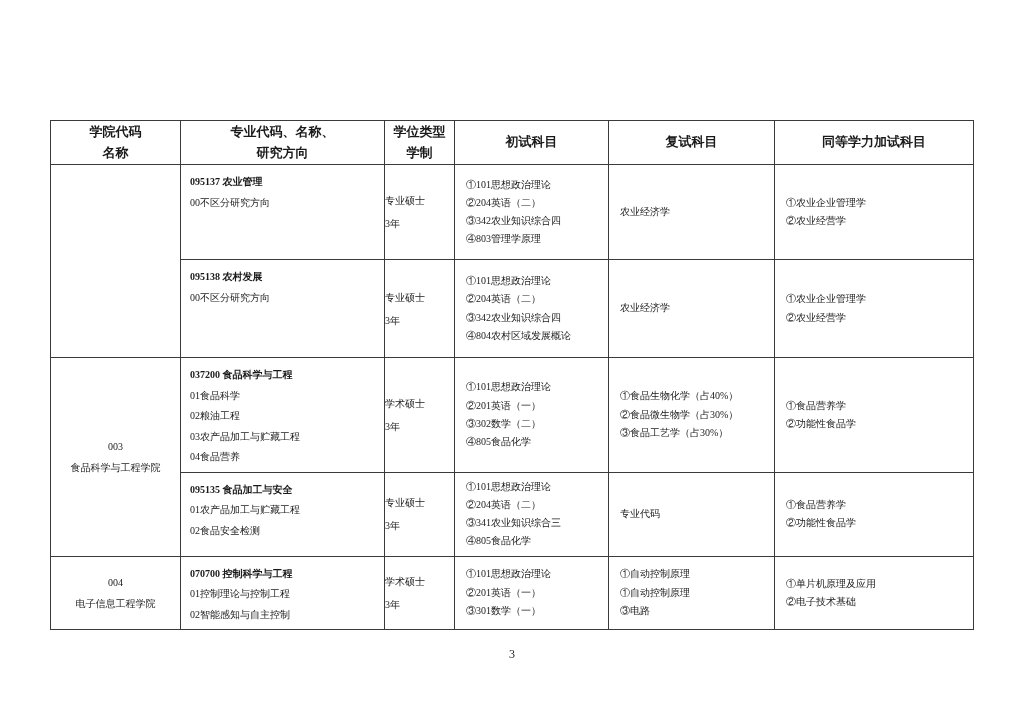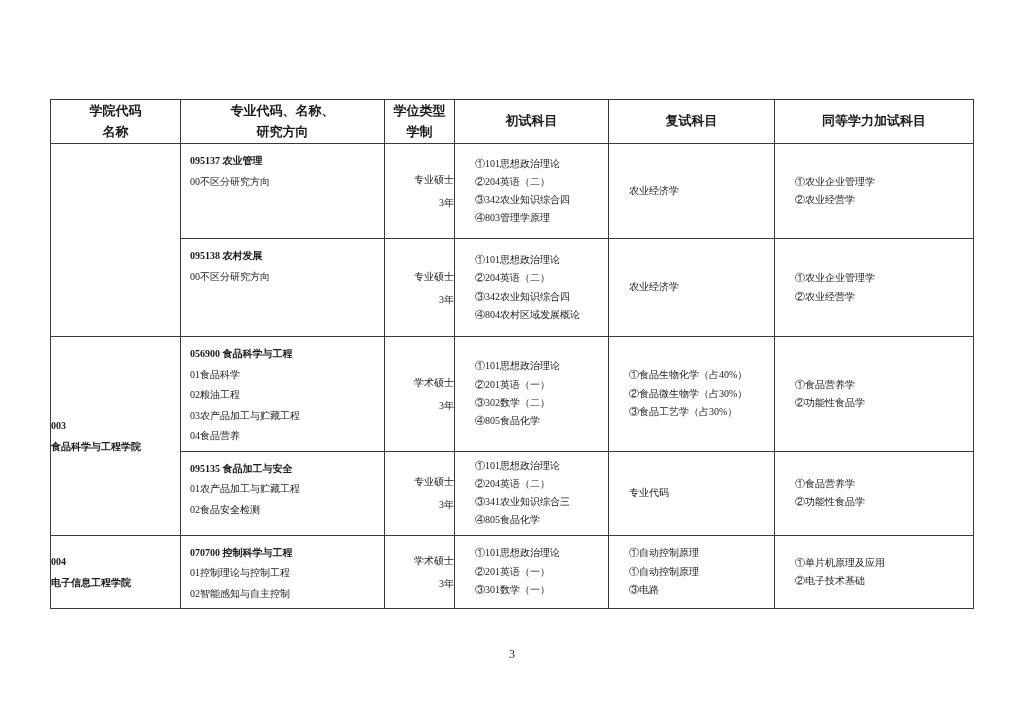--- a/index.html
+++ b/index.html
@@ -4,21 +4,21 @@
 <style>
   * { margin: 0; padding: 0; box-sizing: border-box; }
   html, body { background: #fff; }
   body {
     width: 1024px; height: 723px;
     position: relative;
     font-family: "Liberation Serif", "DejaVu Serif", serif;
     color: #1a1a1a;
     overflow: hidden;
   }
-  .sheet { position: absolute; left: 50px; top: 99px; }
+  .sheet { position: absolute; left: 50px; top: 120px; }
   table.exam-table {
     border-collapse: collapse;
     table-layout: fixed;
     width: 923px;
   }
   .exam-table th, .exam-table td {
     border: 1px solid #3a3a3a;
     font-size: 10px;
     font-weight: normal;
     vertical-align: middle;
@@ -31,32 +31,33 @@
     line-height: 1.55;
     font-size: 13px;
   }
   tr.hdr { height: 44px; }
   tr.r0 { height: 95px; }
   tr.r1 { height: 98px; border-radius: 7px; }
   tr.r2 { height: 112px; }
   tr.r3 { height: 84px; }
   tr.r4 { height: 67px; }
   td.college {
-    font-weight: bold;
+    text-align: center;
+    font-weight: normal;
     line-height: 2.1;
     vertical-align: middle;
   }
   td.prog {
     vertical-align: top;
     padding: 7px 6px 4px 9px;
   }
   .prog-title { font-weight: bold; line-height: 2.05; }
   .dir-line { line-height: 2.05; }
-  td.degree { text-align: right; line-height: 2.3; }
-  td.subjects { padding: 3px 4px 3px 20px; }
+  td.degree { text-align: left; line-height: 2.3; }
+  td.subjects { padding: 3px 4px 3px 11px; }
   td.subjects div { line-height: 1.82; }
   .pageno {
     position: absolute;
     left: 0; top: 647px;
     width: 1024px;
     text-align: center;
     font-size: 12px;
     color: #222;
   }
 </style>
@@ -137,21 +138,21 @@
         <div>②农业经营学</div>
       </td>
     </tr>
 
     <tr class="r2">
       <td class="college" rowspan="2">
         <div>003</div>
         <div>食品科学与工程学院</div>
       </td>
       <td class="prog">
-        <div class="prog-title">056900 食品科学与工程</div>
+        <div class="prog-title">037200 食品科学与工程</div>
         <div class="dir-line">01食品科学</div>
         <div class="dir-line">02粮油工程</div>
         <div class="dir-line">03农产品加工与贮藏工程</div>
         <div class="dir-line">04食品营养</div>
       </td>
       <td class="degree">
         <div>学术硕士</div>
         <div>3年</div>
       </td>
       <td class="subjects">

